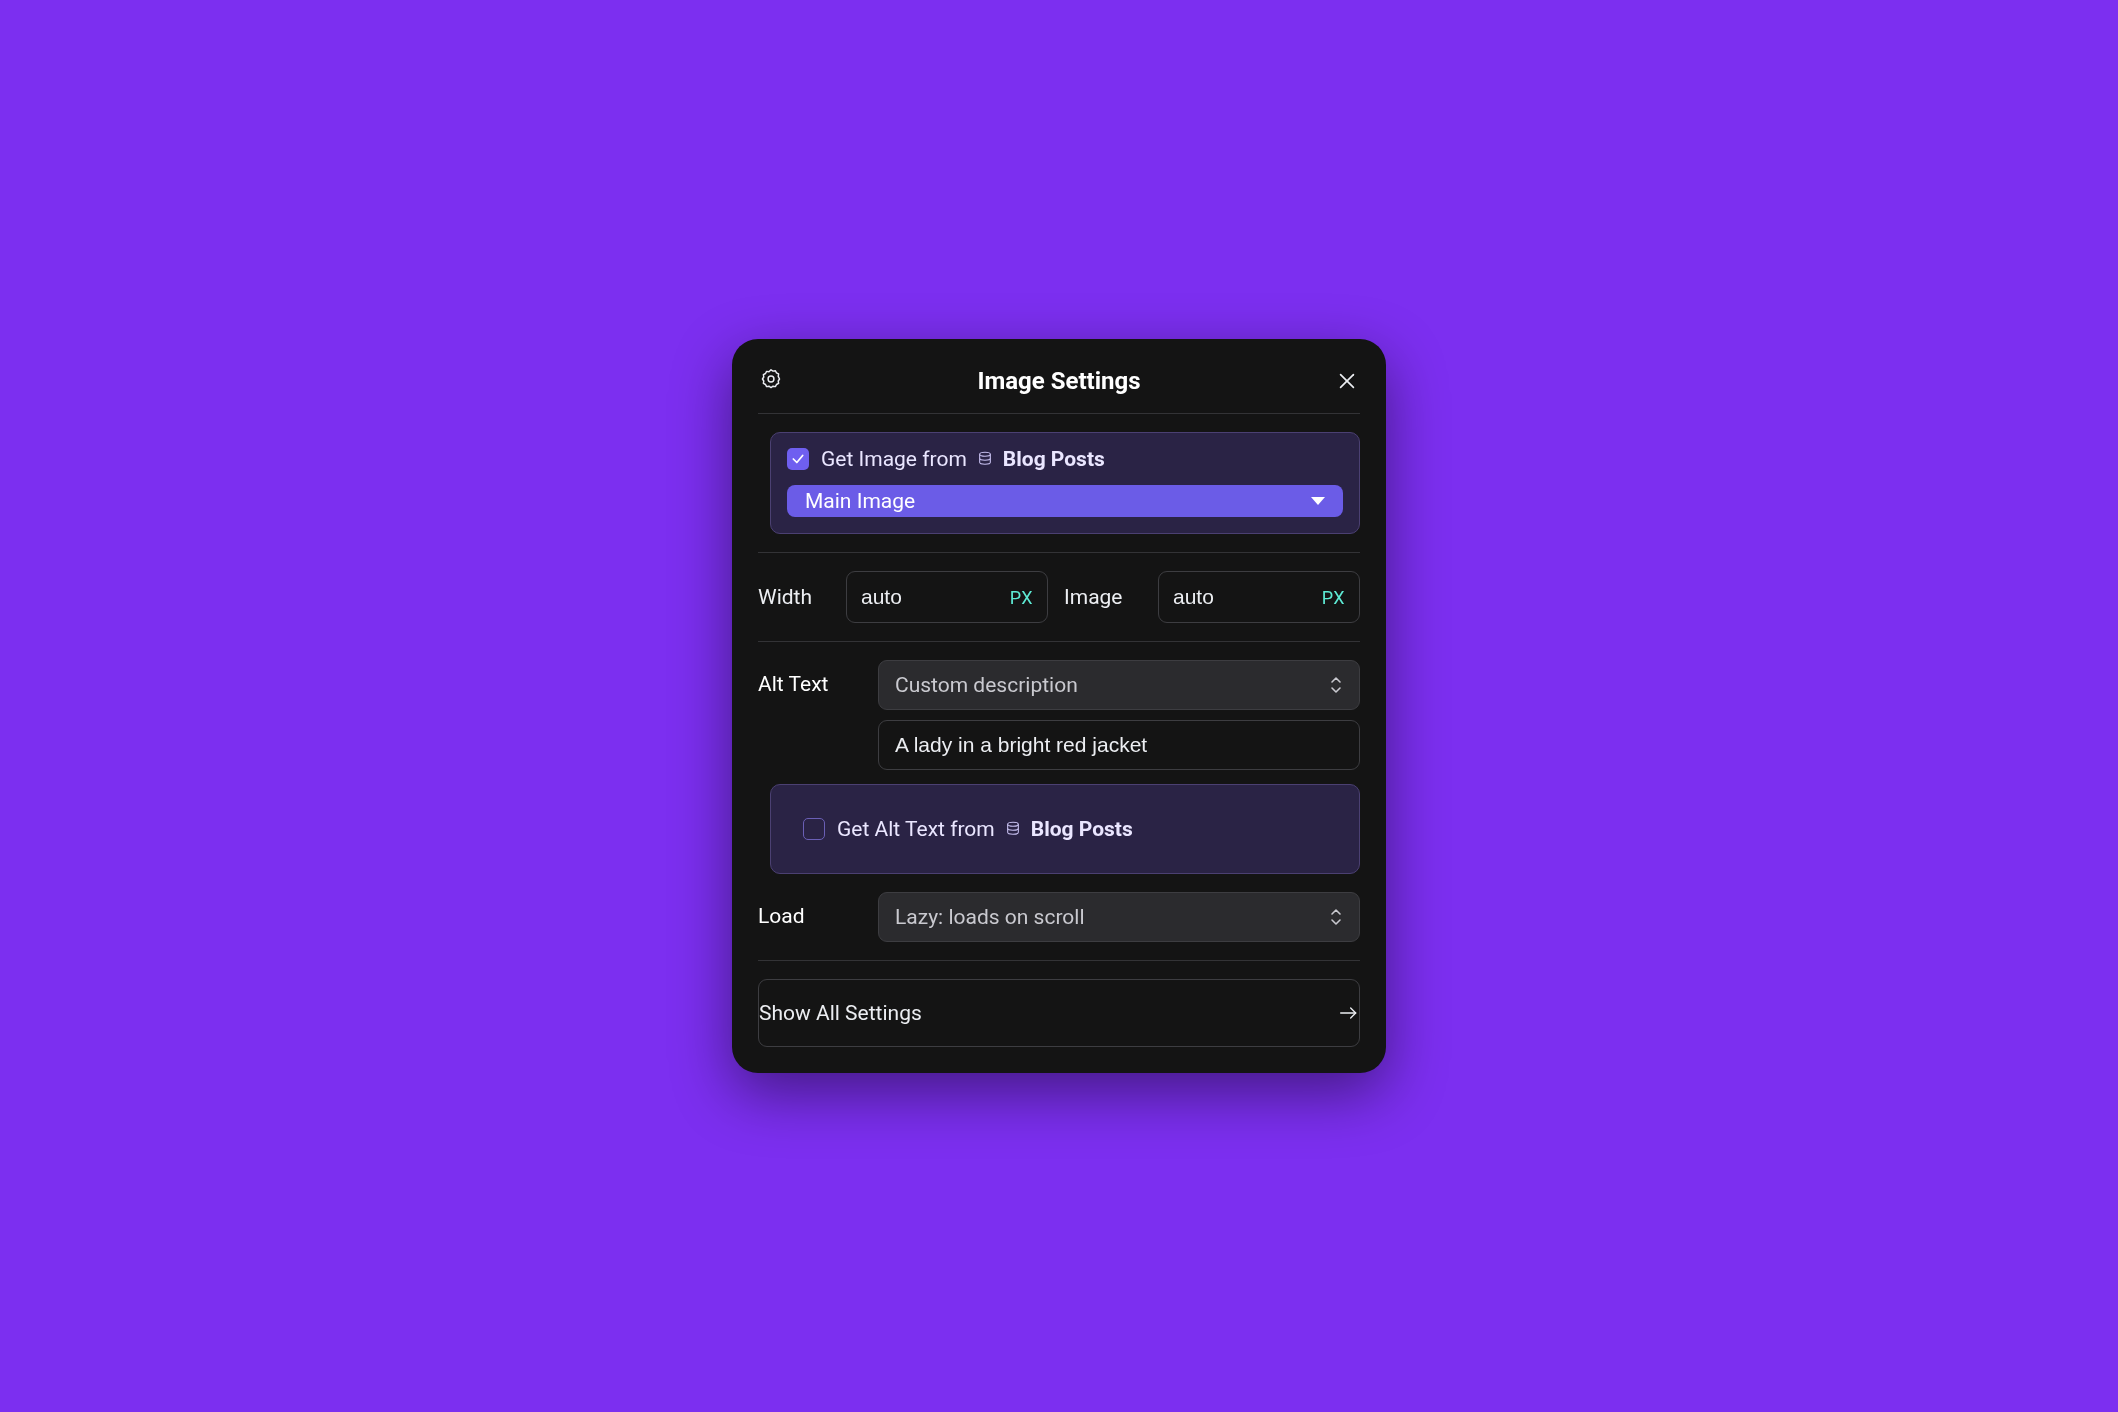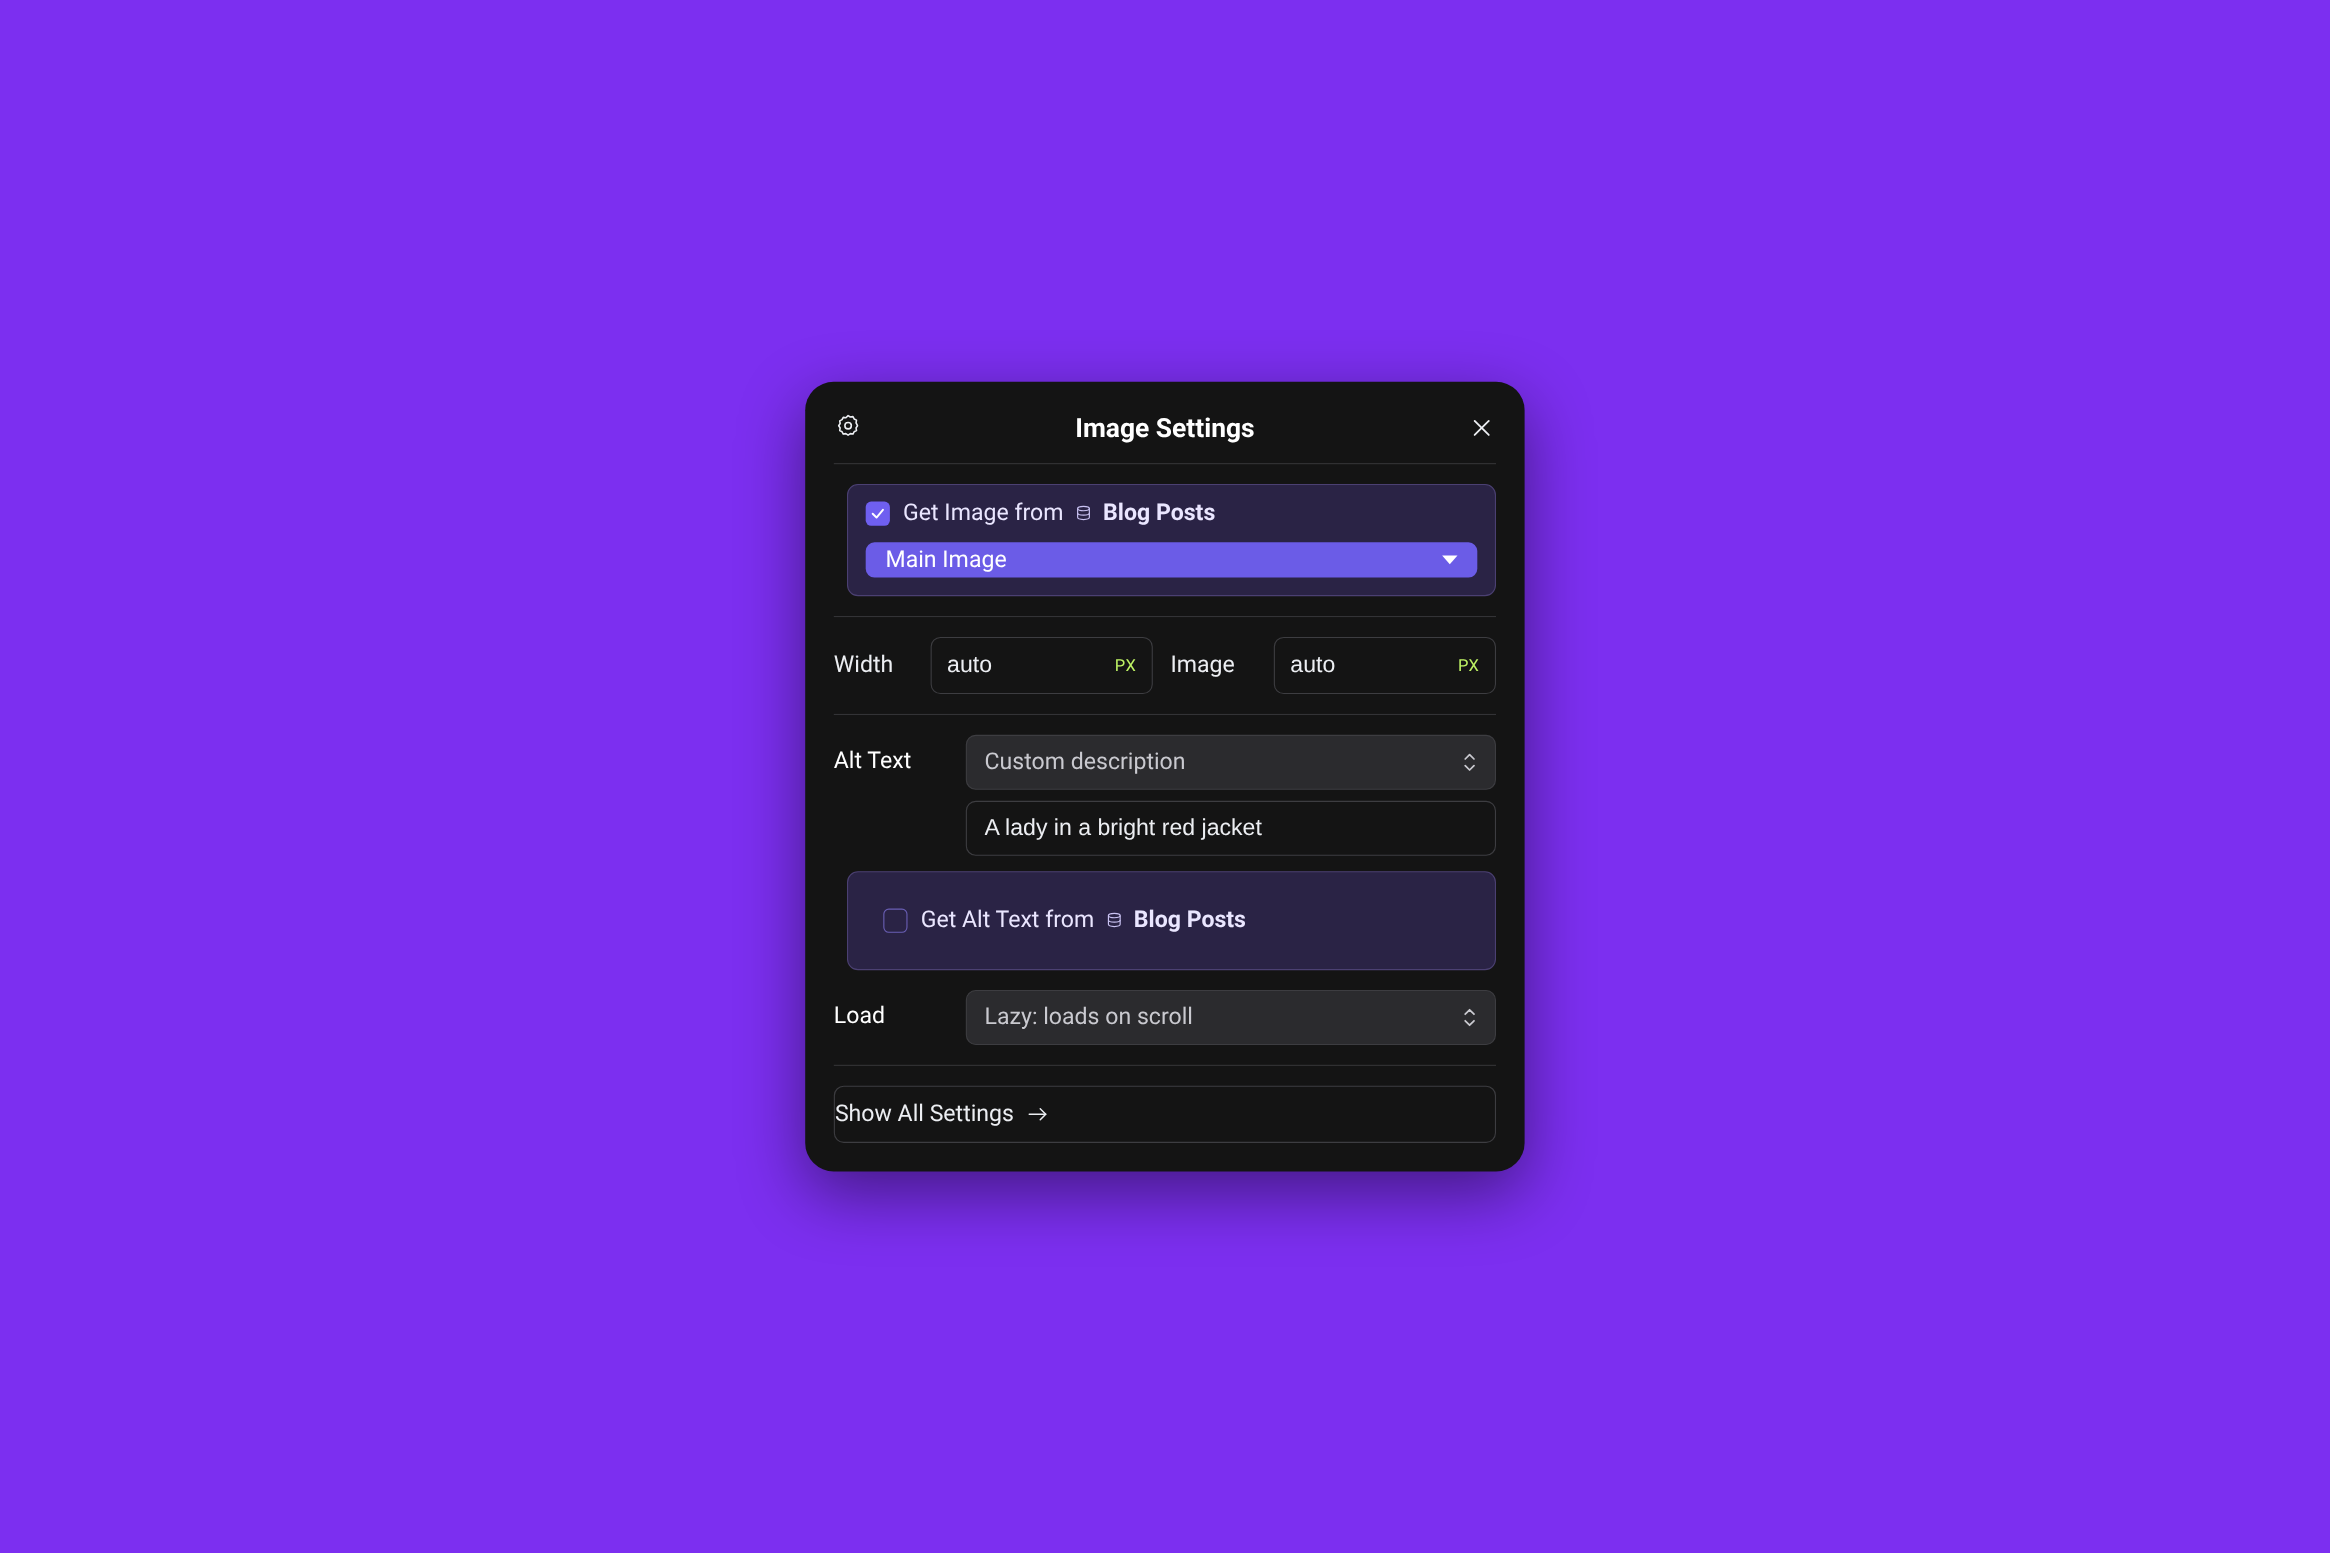--- a/index.html
+++ b/index.html
@@ -132,22 +132,22 @@
   }
   .dim-input input {
     background: transparent;
     border: 0;
     outline: 0;
     color: #eceef2;
     font-size: 21px;
     width: 100%;
   }
   .dim-unit {
-    font-size: 15px;
-    color: #bef264;
+    font-size: 18px;
+    color: #5eead4;
     letter-spacing: 0.5px;
   }
 
   
   .field-row {
     display: flex;
     align-items: flex-start;
     gap: 16px;
   }
   .field-label {
@@ -194,24 +194,24 @@
     border: 0; outline: 0;
     color: #eceef2;
     font-size: 21px;
     width: 100%;
   }
 
   .show-all {
     background: transparent;
     border: 1px solid #3d3d41;
     border-radius: 9px;
-    height: 52px;
-    display: flex;
-    align-items: center;
-    justify-content: flex-start;
+    height: 68px;
+    display: flex;
+    align-items: center;
+    justify-content: space-between;
     gap: 12px;
     font-size: 21px;
     color: #eceef2;
     cursor: pointer;
   }
   .arrow-right { width: 20px; height: 14px; color: #eceef2; }
 
   .stack { display:flex; flex-direction:column; }
   .gap14 { gap:14px; }
   .gap18 { gap:18px; }

